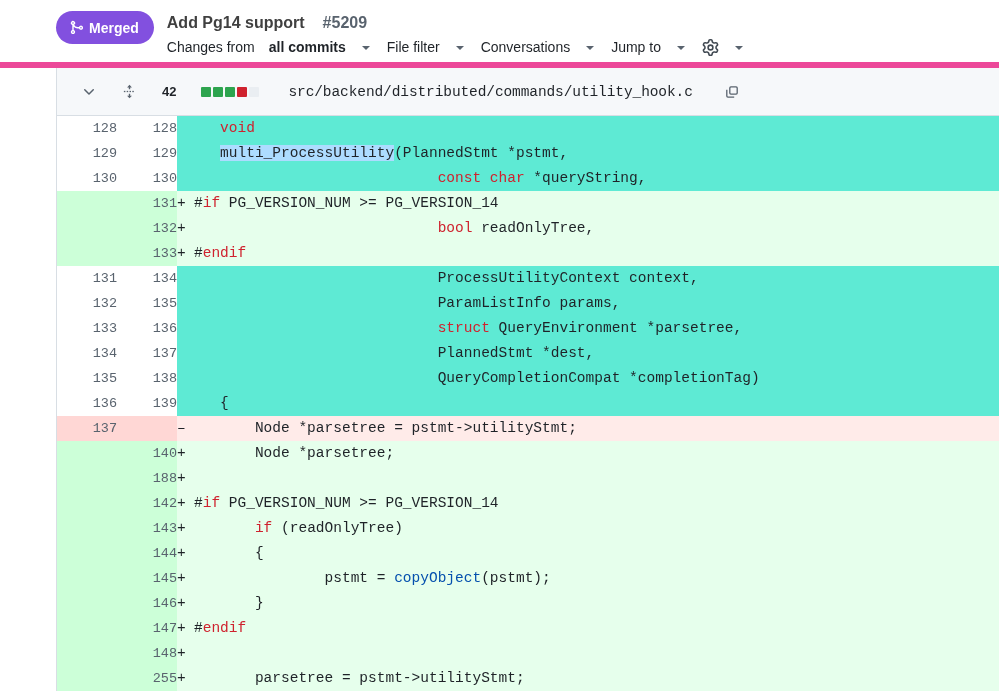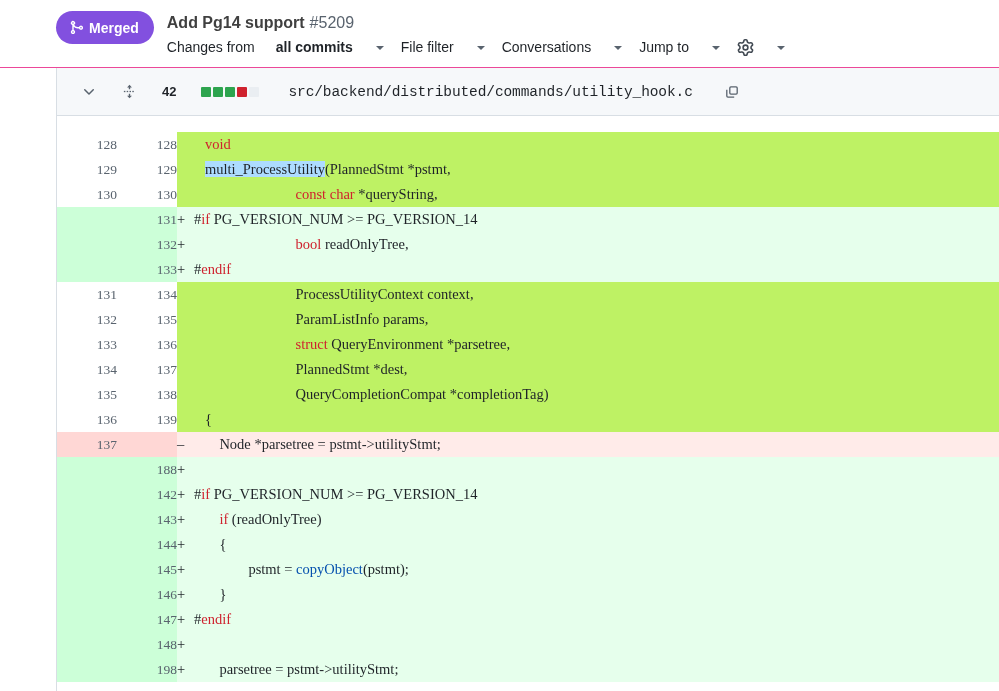--- a/index.html
+++ b/index.html
@@ -9,21 +9,21 @@
     background: #ffffff;
     font-family: "Liberation Sans", sans-serif;
     overflow: hidden;
   }
 
   
   #pr-header {
     position: relative;
     height: 68px;
     background: #ffffff;
-    border-bottom: 1px solid #ec4899;
+    border-bottom: 6px solid #ec4899;
     display: flex;
     align-items: flex-start;
     padding: 11px 0 12px 56px;
   }
   #merged-badge {
     display: inline-flex;
     align-items: center;
     gap: 5px;
     background: #8250df;
     color: #ffffff;
@@ -38,35 +38,35 @@
   }
   #merged-badge svg { display: block; }
   .header-texts { margin-left: 13px; padding-top: 1px; }
   .title-row {
     font-size: 16px;
     line-height: 22px;
     white-space: nowrap;
     margin-bottom: 3px;
   }
   .pr-title { font-weight: 700; color: #404040; }
-  .pr-number { font-weight: 400; color: #59636e; margin-left: 5px; }
+  .pr-number { font-weight: 700; color: #59636e; margin-left: 18px; }
 
   .toolbar-row {
     display: flex;
     align-items: center;
     gap: 17px;
     font-size: 14px;
     color: #1f2328;
     line-height: 20px;
     white-space: nowrap;
   }
   .tb-item {
     display: inline-flex;
     align-items: center;
-    gap: 21px;
+    gap: 14px;
     color: #1f2328;
     cursor: pointer;
   }
   .tb-item .strong { font-weight: 600; }
   .caret {
     display: inline-block;
     width: 0; height: 0;
     border-left: 4px solid transparent;
     border-right: 4px solid transparent;
     border-top: 4px solid #59636e;
@@ -115,25 +115,24 @@
     color: #1f2328;
     margin-left: 4px;
     letter-spacing: -0.1px;
   }
   #copy-path-btn { margin-left: 6px; cursor: pointer; color: #59636e; display:inline-flex; }
 
   
   table#diff-table {
     border-collapse: collapse;
     width: 100%;
-    font-family: Liberation Serif, serif;
+    font-family: Liberation Mono, monospace;
     font-size: 14.5px;
     line-height: 25px;
     table-layout: fixed;
-    margin-top: 16px;
   }
   table#diff-table td { padding: 0; vertical-align: top; white-space: pre; }
   td.ln {
     width: 60px;
     text-align: right;
     padding-right: 11px;
     color: #59636e;
     font-size: 13.5px;
     user-select: none;
     cursor: pointer;
@@ -145,21 +144,21 @@
     color: #1f2328;
     user-select: none;
   }
   td.code {
     color: #1f2328;
     padding-left: 6px;
     overflow: hidden;
   }
 
   tr.ctx td.ln { background: #ffffff; }
-  tr.ctx td.marker, tr.ctx td.code { background: #bef264; }
+  tr.ctx td.marker, tr.ctx td.code { background: #5eead4; }
 
   tr.add td.ln { background: #ccffd8; }
   tr.add td.marker, tr.add td.code { background: #e6ffec; }
 
   tr.del td.ln { background: #ffd7d5; }
   tr.del td.marker, tr.del td.code { background: #ffebe9; }
 
   
   .k  { color: #cf222e; }   
   .fn { color: #0550ae; }   
@@ -333,20 +332,26 @@
           <td class="code"><span>   {</span></td>
         </tr>
         <tr class="del">
           <td class="ln">137</td>
           <td class="ln"></td>
           <td class="marker">–</td>
           <td class="code"><span>       Node *parsetree = pstmt-&gt;utilityStmt;</span></td>
         </tr>
         <tr class="add">
           <td class="ln"></td>
+          <td class="ln">140</td>
+          <td class="marker">+</td>
+          <td class="code"><span>       Node *parsetree;</span></td>
+        </tr>
+        <tr class="add">
+          <td class="ln"></td>
           <td class="ln">188</td>
           <td class="marker">+</td>
           <td class="code"><span></span></td>
         </tr>
         <tr class="add">
           <td class="ln"></td>
           <td class="ln">142</td>
           <td class="marker">+</td>
           <td class="code"><span>#</span><span class="k">if</span><span> PG_VERSION_NUM &gt;= PG_VERSION_14</span></td>
         </tr>
@@ -381,20 +386,20 @@
           <td class="code"><span>#</span><span class="k">endif</span></td>
         </tr>
         <tr class="add">
           <td class="ln"></td>
           <td class="ln">148</td>
           <td class="marker">+</td>
           <td class="code"><span></span></td>
         </tr>
         <tr class="add">
           <td class="ln"></td>
-          <td class="ln">198</td>
+          <td class="ln">255</td>
           <td class="marker">+</td>
           <td class="code"><span>       parsetree = pstmt-&gt;utilityStmt;</span></td>
         </tr>
       </tbody>
   </table>
 
 </div>
 
 </body></html>

